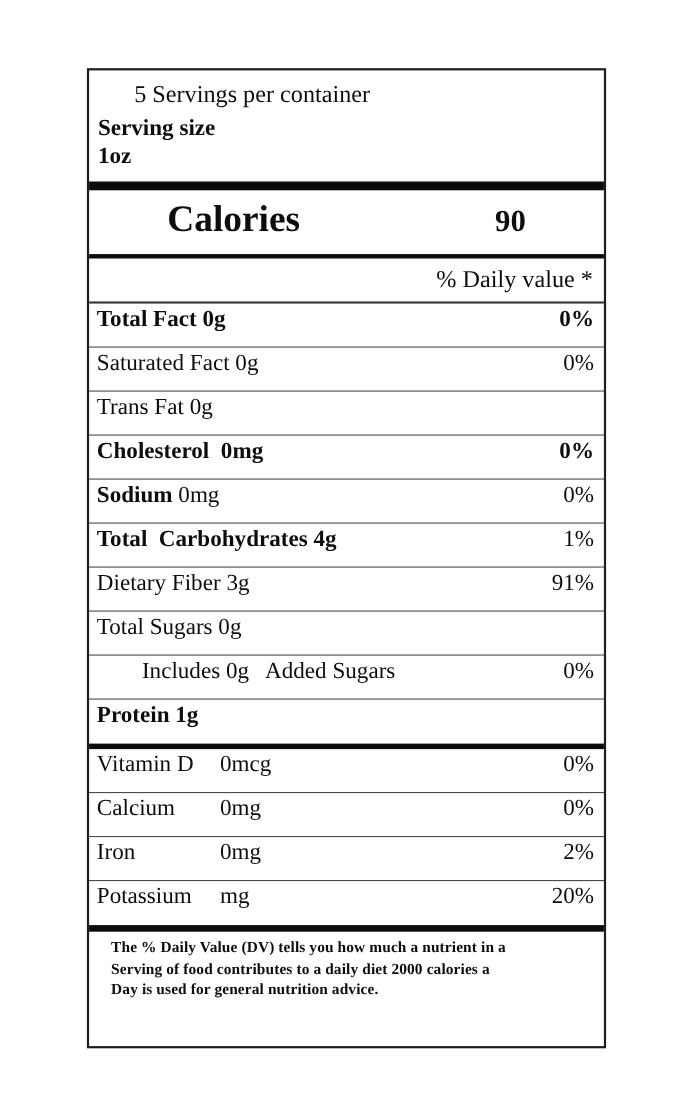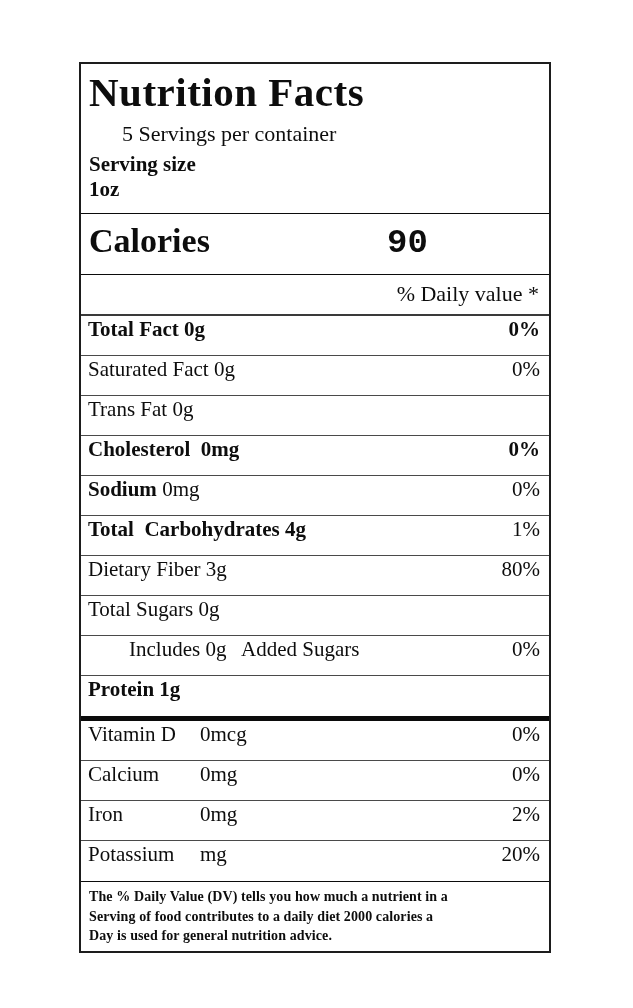--- a/index.html
+++ b/index.html
@@ -21,48 +21,47 @@
   .servings{font-size:22px;margin-top:5px;padding-left:5px;margin-left:28px;}
   .serving-size-row{display:flex;font-weight:bold;font-size:21px;margin-top:5px;flex-direction:column;}
   .serving-size-row .ss-label{width:281px;}
   .bar{background:#0b0b0b;width:100%;}
   .bar-8{height:8px;margin-top:11px;}
   .bar-4{height:4px;margin-top:12px;}
   .bar-5{height:5px;}
   .bar-6{height:6px;}
   .amount-section{padding:6px 8px 0 8px;}
   .amount-label{font-size:20px;}
-  .calories-row{display:flex;align-items:baseline;margin-top:2px;}
+  .calories-row{display:flex;align-items:baseline;margin-top:2px;justify-content:center;}
   .calories-label{font-size:34px;font-weight:bold;width:298px;}
-  .calories-value{font-size:34px;font-weight:bold;font-family:Liberation Mono, monospace;}
+  .calories-value{font-size:28px;font-weight:bold;}
   .dv-header{
     text-align:right;font-size:22px;padding:6px 10px 7px 12px;
     border-bottom:2px solid #3a3a3a;
   }
   .row{
     display:flex;justify-content:space-between;
     height:40px;padding:1px 9px 0 7px;font-size:21px;
     border-bottom:1.5px solid #4a4a4a;box-sizing:border-box;
   }
   .row.indent{padding-left:48px;}
   .rows .row:last-child{border-bottom:none;}
   .mn-rows .row:last-child{border-bottom:none;}
   .mn-name{display:inline-block;min-width:112px;}
   .footnote{
     flex:1;font-size:14px;font-weight:bold;line-height:1.4;
-    padding:5px 8px;letter-spacing:0.1px;
+    padding:5px 20px;letter-spacing:0.1px;
   }
 </style>
 </head>
 <body>
 
 <div class="label-box">
 
   <div class="header">
-    <div class="title">Nutrition Facts</div>
     <div class="servings">5 Servings per container</div>
     <div class="serving-size-row">
       <span class="ss-label">Serving size</span>
       <span>1oz</span>
     </div>
   </div>
 
   <div class="bar bar-8"></div>
 
   <div class="amount-section">
@@ -96,21 +95,21 @@
       <div class="row">
         <span><span style="font-weight: bold;">Sodium</span><span> 0mg</span></span>
         <span>0%</span>
       </div>
       <div class="row">
         <span><span style="font-weight: bold;">Total &nbsp;Carbohydrates 4g</span></span>
         <span>1%</span>
       </div>
       <div class="row">
         <span><span>Dietary Fiber 3g</span></span>
-        <span>80%</span>
+        <span>91%</span>
       </div>
       <div class="row">
         <span><span>Total Sugars 0g</span></span>
         <span></span>
       </div>
       <div class="row indent">
         <span><span>Includes 0g &nbsp; Added Sugars</span></span>
         <span>0%</span>
       </div>
       <div class="row" style="border-bottom: none;">

